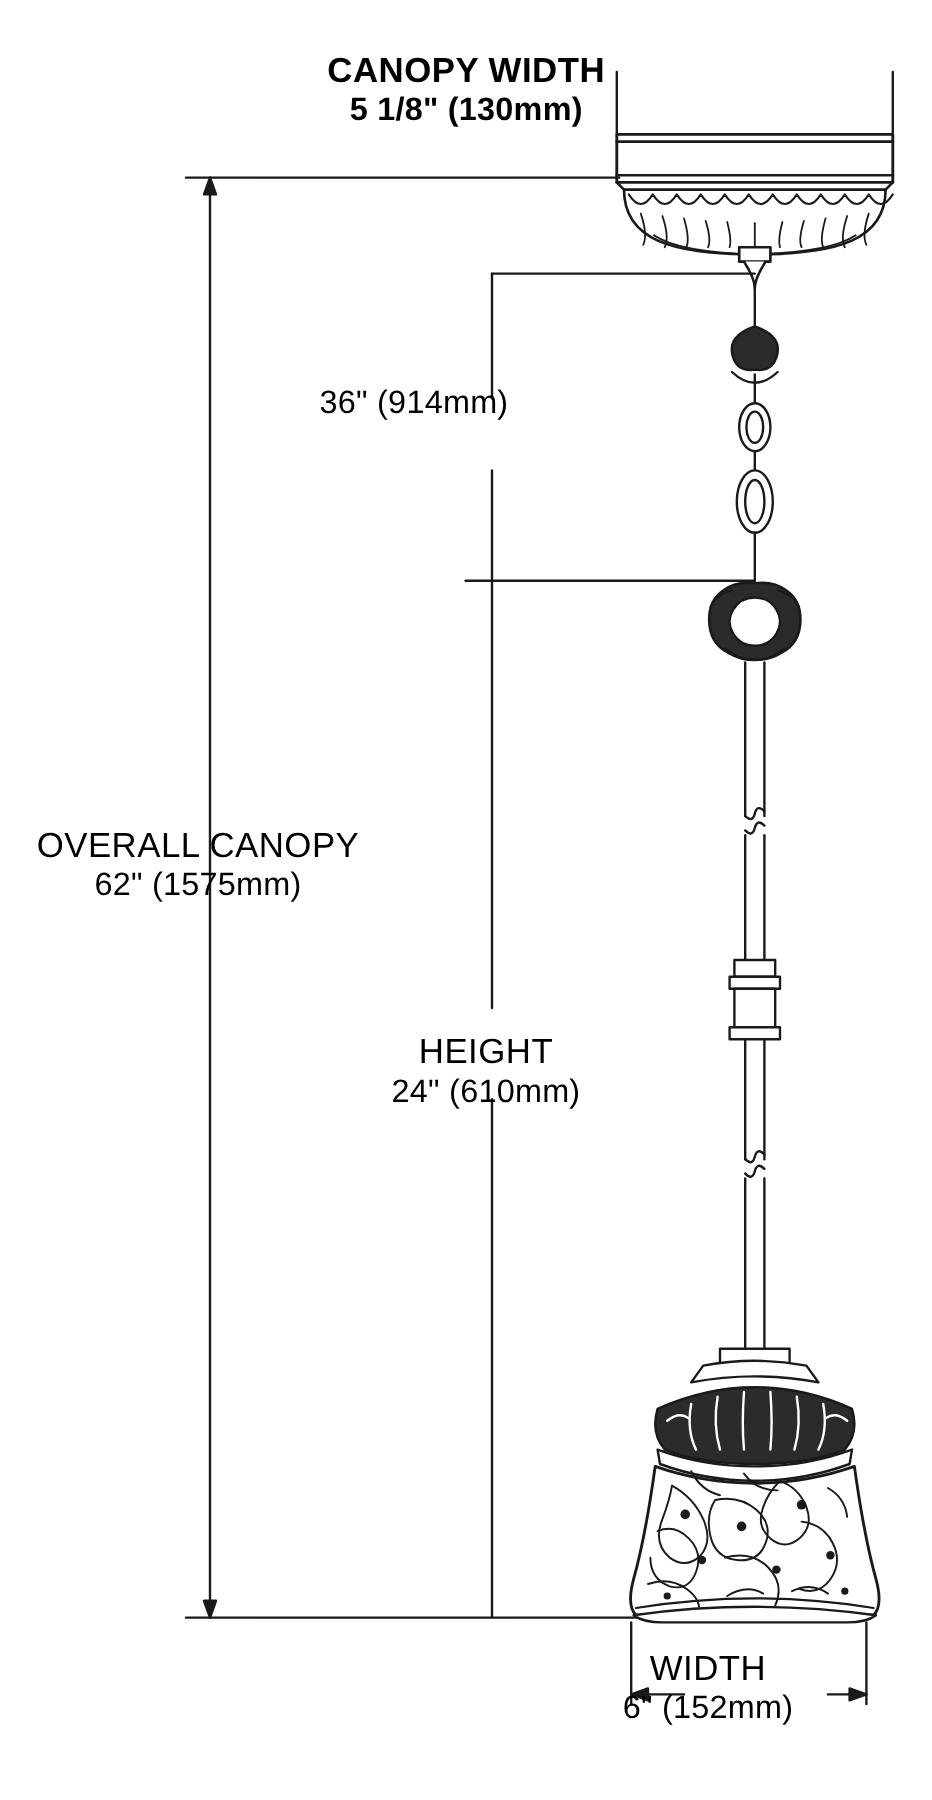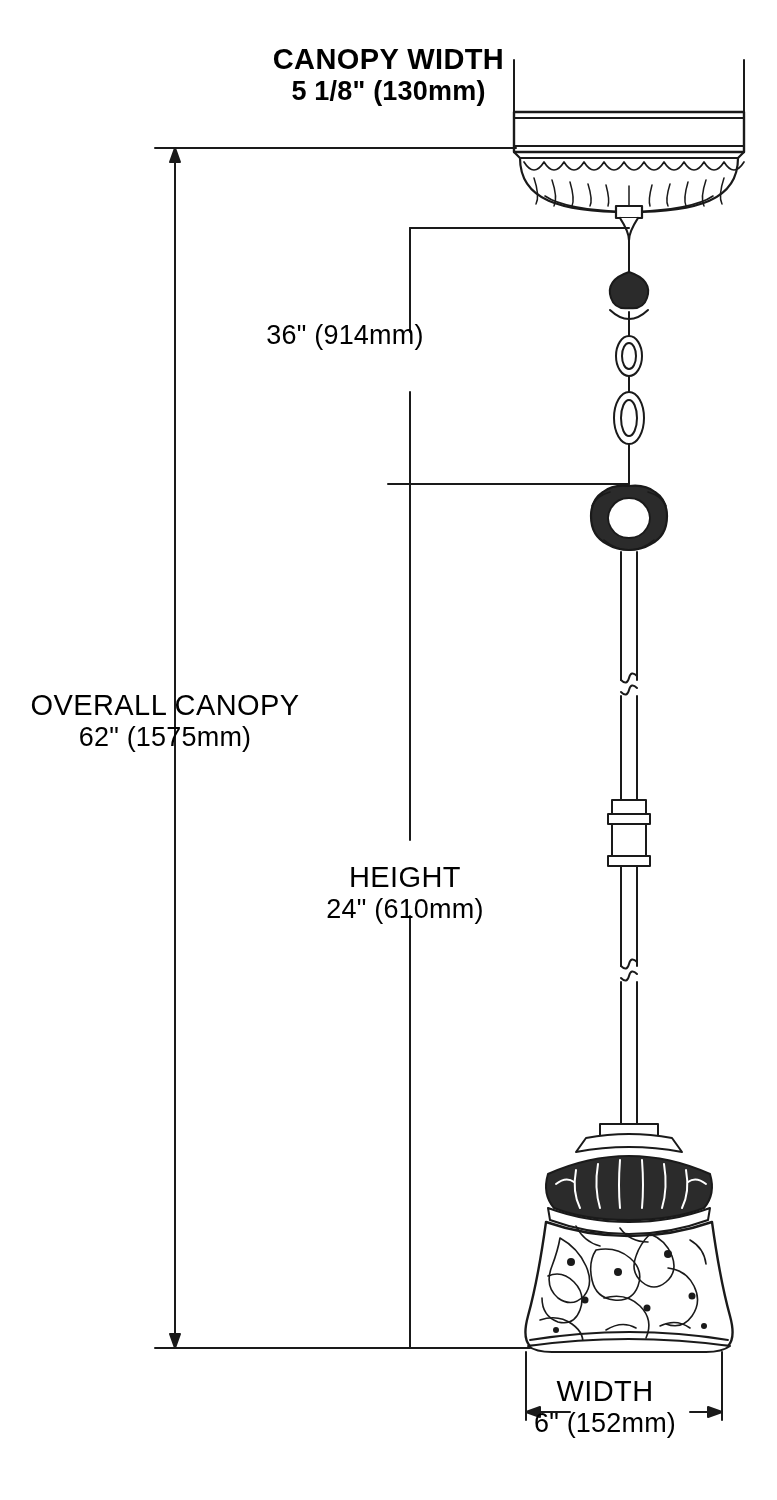--- a/index.html
+++ b/index.html
@@ -34,21 +34,21 @@
   .dim-label .l2 {
     display: block;
     font-size: 27px;
     letter-spacing: 0.2px;
   }
   #canopy-width-label { left: 0; right: 0; top: 42px; font-weight: bold; }
   #canopy-width-label .inner { display: inline-block; }
   #chain-length-label { left: 150px; top: 320px; width: 390px; }
   #overall-height-label { left: 0px; top: 688px; width: 330px; }
   #height-label { left: 180px; top: 832px; width: 450px; margin-top: 28px; }
-  #width-label { left: 440px; top: 1374px; width: 330px; }
+  #width-label { left: 425px; top: 1374px; width: 330px; }
   svg { position: absolute; left: 0; top: 0; }
 </style>
 </head>
 <body>
 
 <div id="stage">
 
   <svg width="777" height="1500" viewBox="0 0 777 1500">
     <g fill="none" stroke="#1a1a1a" stroke-width="2.2" stroke-linecap="round" stroke-linejoin="round">
 

